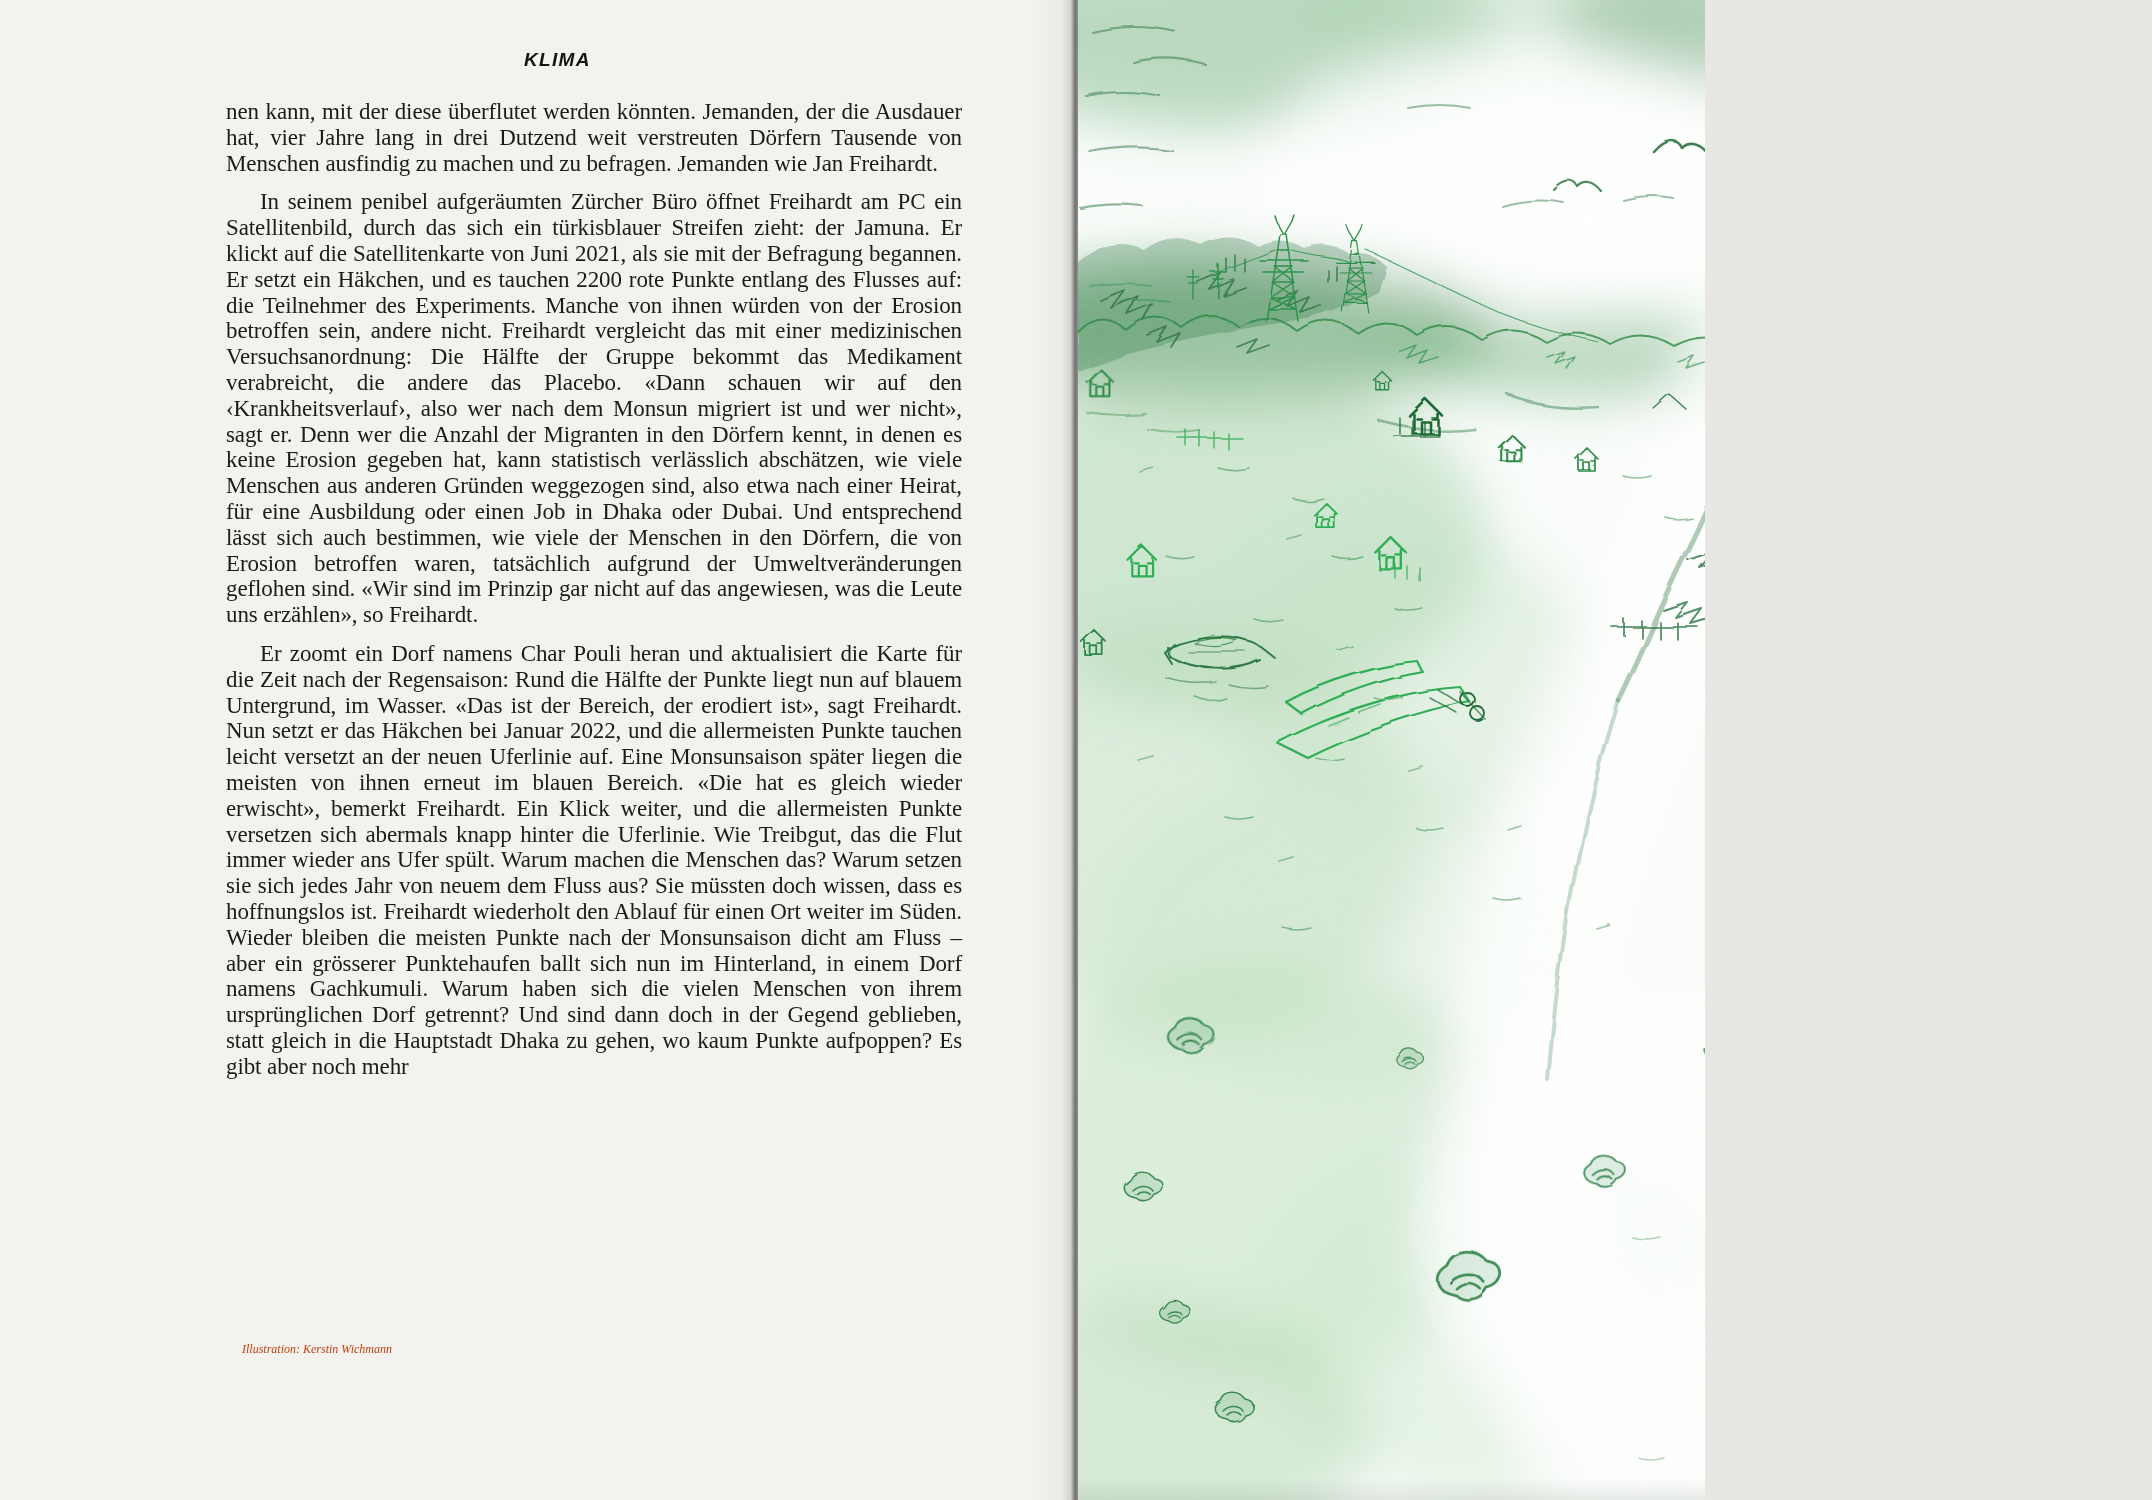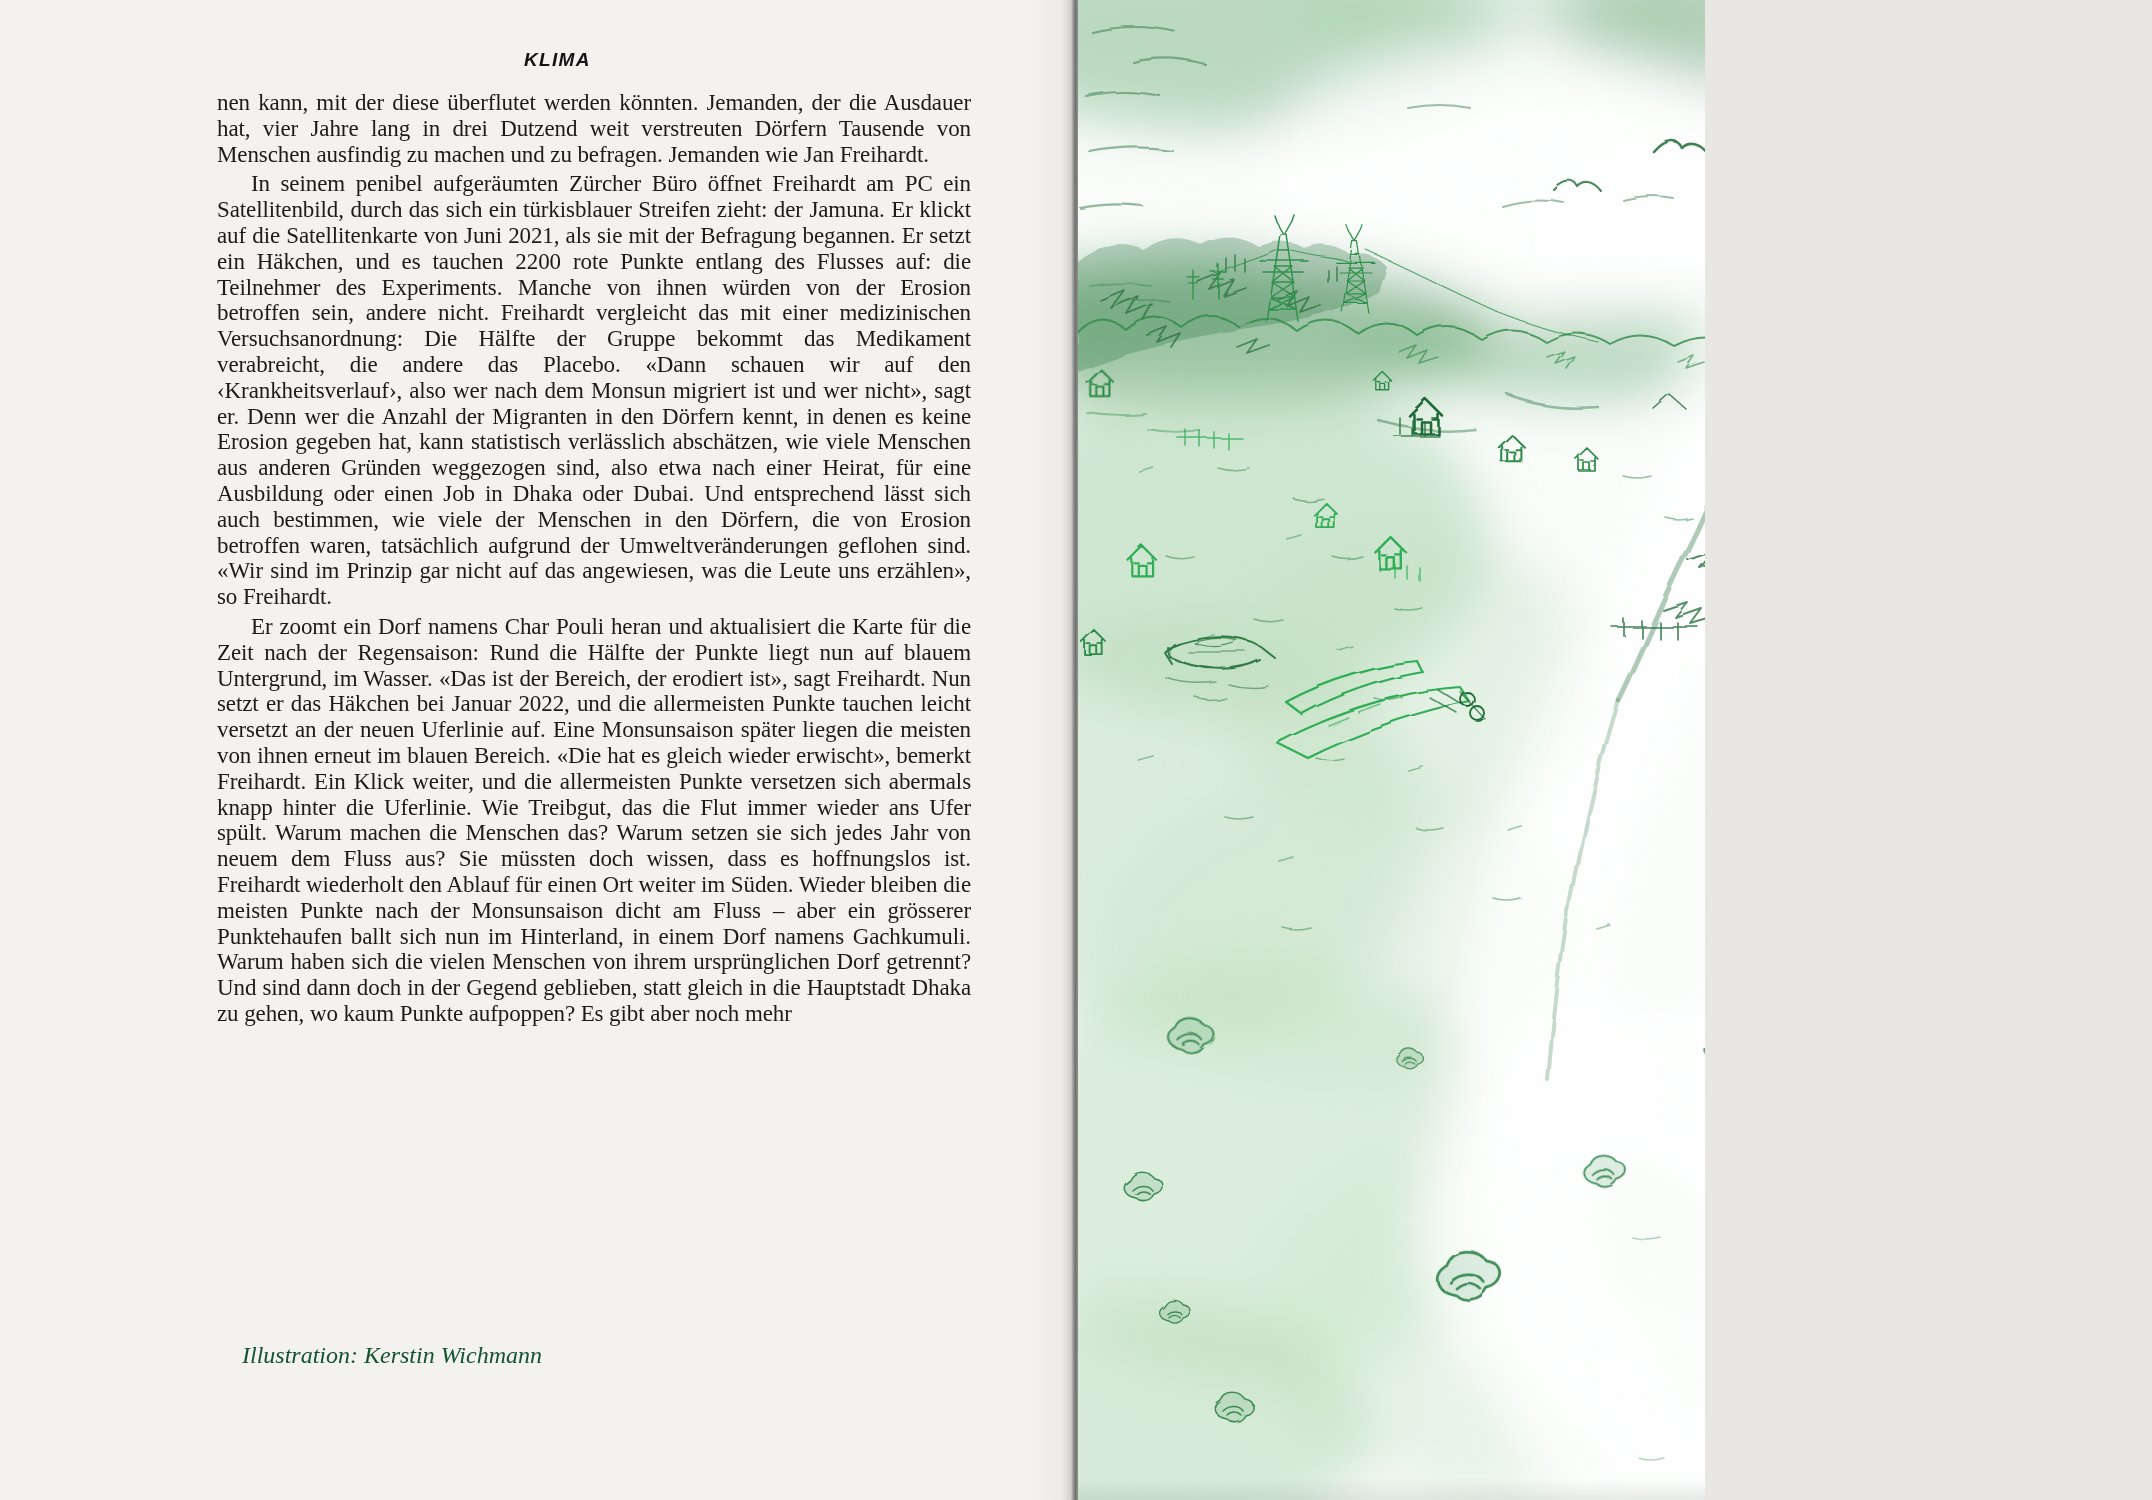--- a/index.html
+++ b/index.html
@@ -8,23 +8,23 @@
   
   .page-left{position:absolute;left:0;top:0;width:1076px;height:1500px;background:#f3f2ee;}
   .page-left::after{content:"";position:absolute;right:0;top:0;width:46px;height:100%;
           background:linear-gradient(to right, rgba(0,0,0,0), rgba(0,0,0,0.045));}
   .kicker{position:absolute;left:524px;top:49px;
           font-family:"Liberation Sans", sans-serif;font-style:italic;font-weight:700;
           font-size:19px;letter-spacing:1.3px;color:#141414;}
   .body-text{position:absolute;left:213px;top:86px;width:762px;
           font-size:23px;line-height:25.8px;letter-spacing:-0.1px;
           text-align:justify;color:#1b1b1a;}
-  .body-text p{margin:4px;text-indent:34px;}
+  .body-text p{margin:13px;text-indent:34px;}
   .body-text p.no-indent{text-indent:0;}
-  .credit{position:absolute;left:242px;top:1342px;font-style:italic;font-size:24px;color:#14532d;}
+  .credit{position:absolute;left:242px;top:1342px;font-style:italic;font-size:12px;color:#c2410c;}
   
   .spine{position:absolute;left:1062px;top:0;width:16px;height:1500px;
          background:linear-gradient(to right, rgba(0,0,0,0) 0%, rgba(0,0,0,0.10) 55%,
                     rgba(92,92,90,0.85) 82%, rgba(130,130,128,0.9) 100%);}
   
   .page-right{position:absolute;left:1078px;top:0;width:1074px;height:1500px;background:#fbfdfb;}
   .page-right svg{position:absolute;left:0;top:0;}
   .page-right::after{content:"";position:absolute;left:0;bottom:0;width:100%;height:22px;
          background:linear-gradient(to top, rgba(50,70,52,0.10), rgba(50,70,52,0));pointer-events:none;}
 </style>

